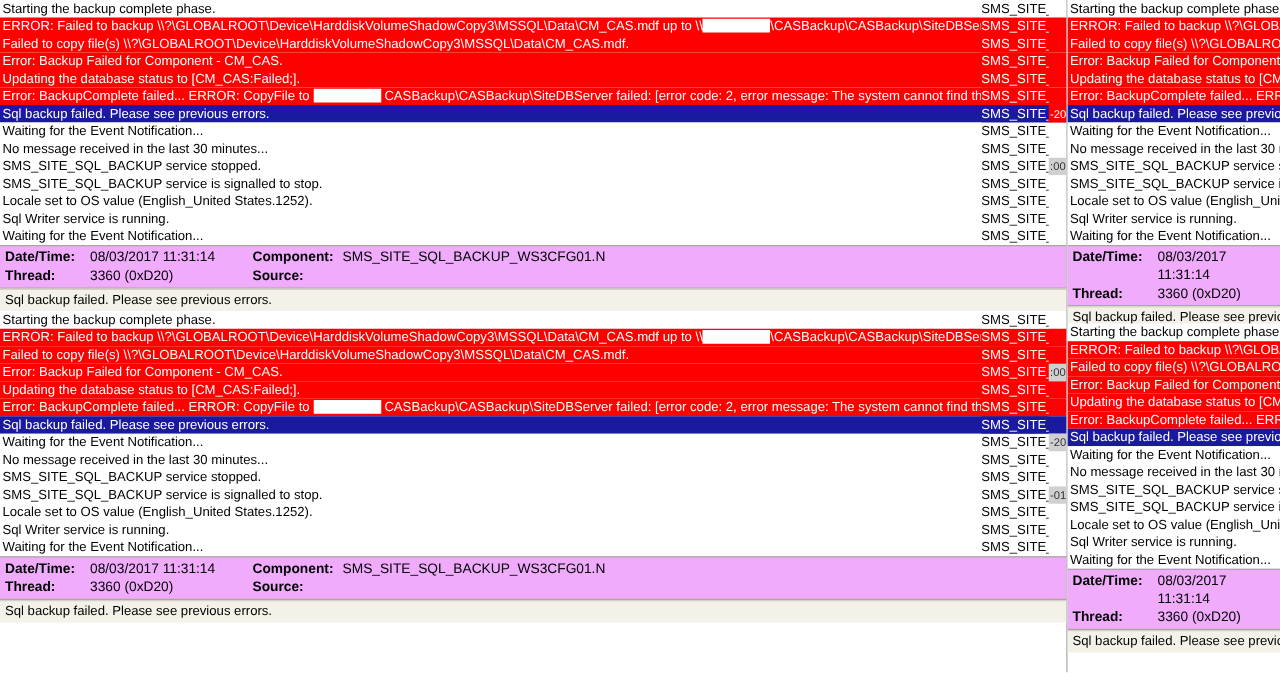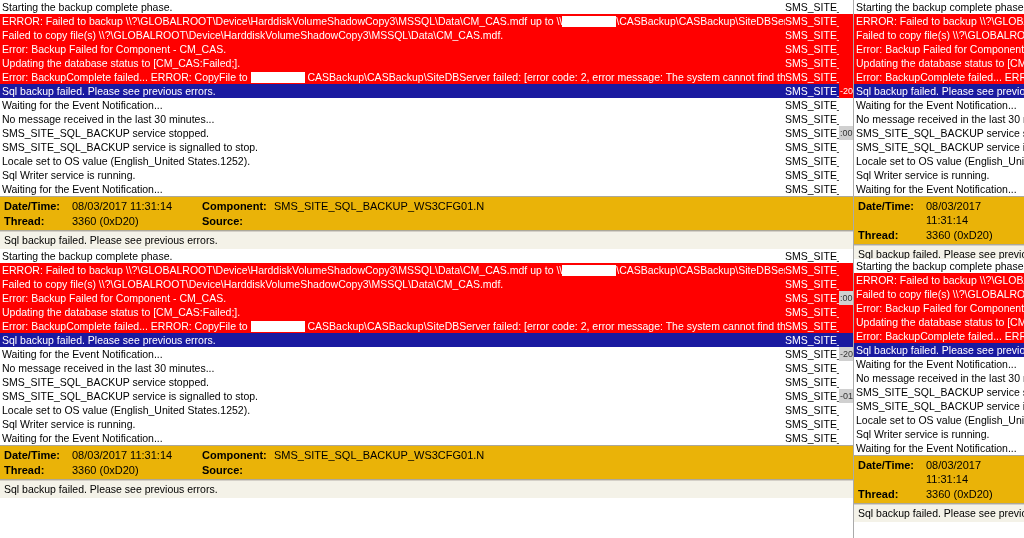--- a/index.html
+++ b/index.html
@@ -49,21 +49,21 @@
   .right-pane .log-row .msg { flex: 1; }
   .row-normal { background: #fff; color: #000; }
   .row-error  { background: #ff0000; color: #fff; }
   .row-info   { background: #1a1aa0; color: #fff; }
   .mark-nav   { background: #0a0a6a; }
   .mark-red   { background: #ff0000; }
   .mark-gray  { background: #d0d0d0; }
   .mark-time  { background: #ff0000; color:#fff; font-size:9px; overflow:hidden; padding-left:1px; width:34px;}
   .mark-ptime { background: #d0d0d0; color:#333; font-size:9px; overflow:hidden; padding-left:1px; width:34px;}
   .detail {
-    background: #eab308;
+    background: #f0abfc;
     border-top: 1px solid #aca899;
     border-bottom: 1px solid #aca899;
     padding: 2px 4px;
     display: grid;
     grid-template-columns: 68px 130px 72px auto;
     row-gap: 1px;
     font-size: 11px;
     line-height: 14px;
   }
   .right-pane .detail {

